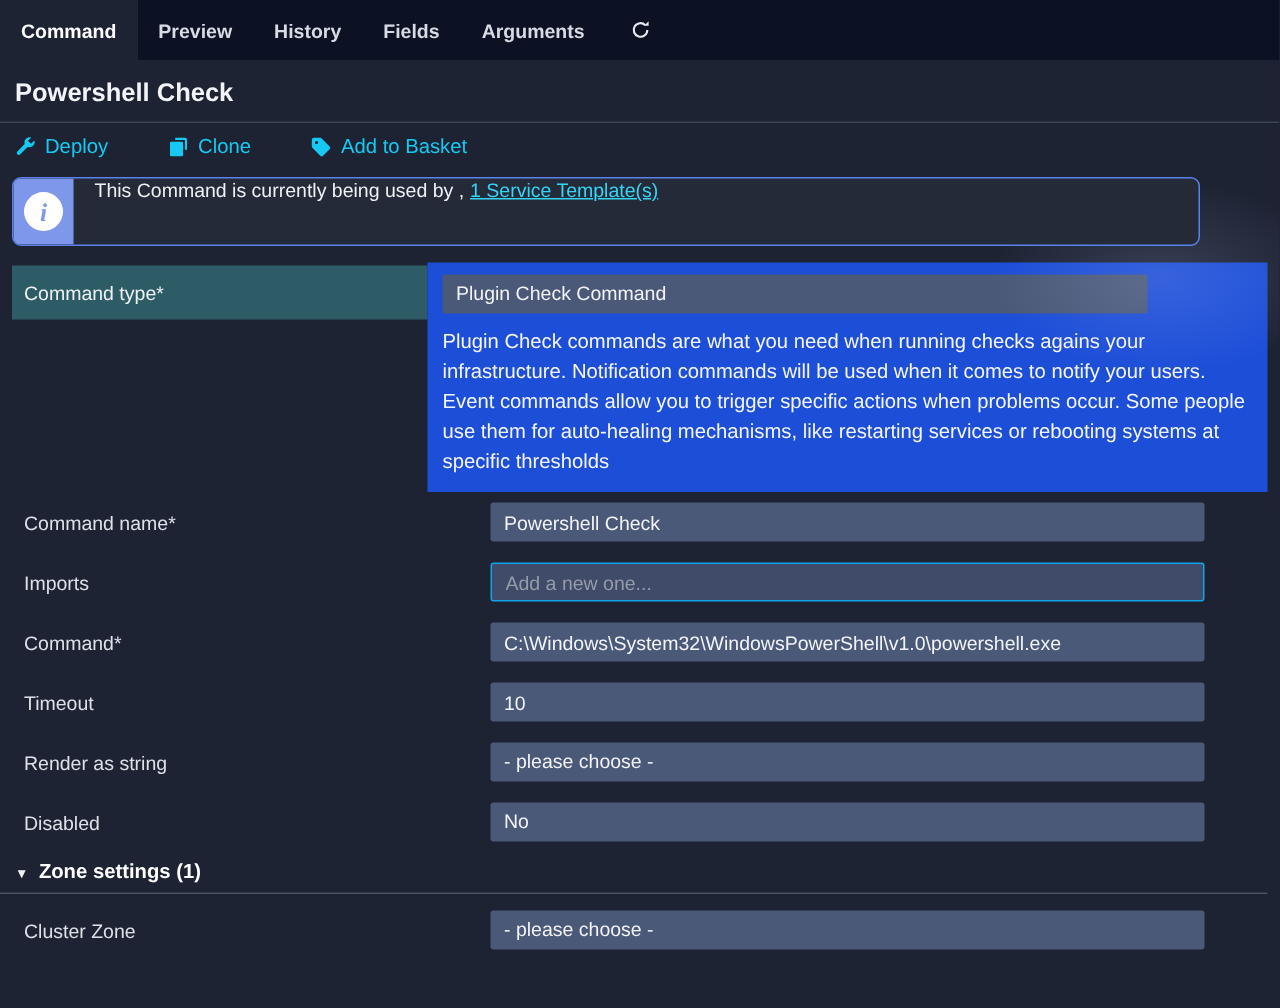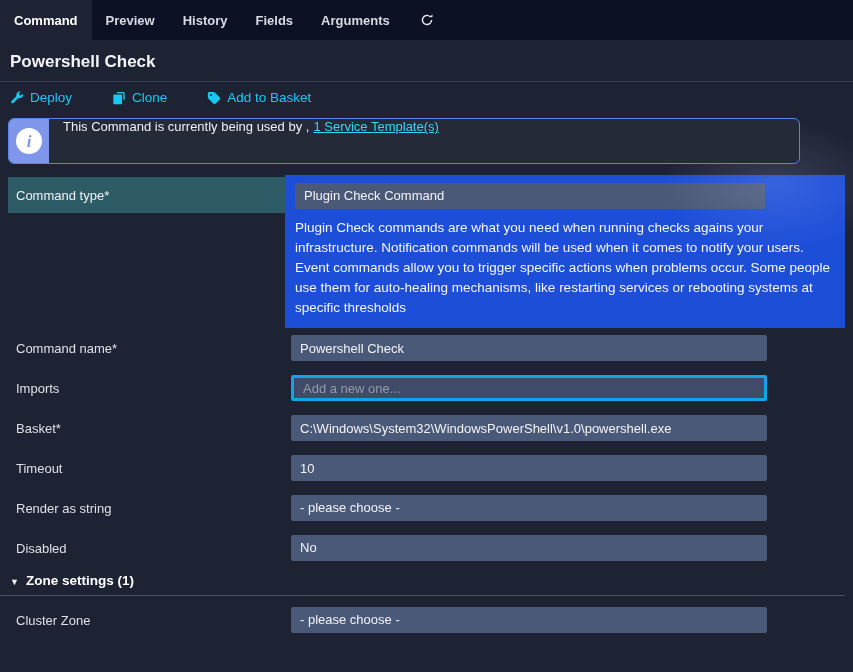--- a/index.html
+++ b/index.html
@@ -51,31 +51,31 @@
     display:flex; align-items:center; justify-content:center;
   }
   .banner-icon-circle .i {
     font-family:"Liberation Serif", serif; font-style:italic; font-weight:700;
     color:#7e97ea; font-size:17px; line-height:1;
   }
   .banner-body { display:flex; align-items:flex-start; padding-left:14px; font-size:13px; color:#eef0f4; }
   .banner-body a { color:#34d6f7; text-decoration:underline; margin-left:4px; cursor:pointer; }
   
   .form { margin-top:11px; font-size:13px; }
-  .row { display:flex; align-items:center; height:40px; }
+  .row { display:flex; align-items:center; height:40px;gap:36px; }
   .label-cell { width:291px; flex:none; padding-left:16px; color:#dde0e7; }
   .field-cell { flex:none; }
   input.fld, .select {
     width:476px; height:26px; background:#4b5979; border:none; border-radius:2px;
     color:#f2f3f5; font-size:13px; font-family:"Liberation Sans", sans-serif;
     padding:0 9px; outline:none;
   }
   .select { line-height:26px; cursor:pointer; }
   input.fld.ghost {
-    background:#3f4b68; border:3px solid #0ea5e9;
+    background:#3f4b68; border:1px solid #0ea5e9;
   }
   input.fld.ghost::placeholder { color:#959ba9; opacity:1; }
   
   .type-row { display:flex; align-items:flex-start; }
   .type-label-cell { width:285px; flex:none; padding:2px 0 0 8px; }
   .type-label-hl {
     height:36px; background:#2e5c66; display:flex; align-items:center;
     padding-left:8px; color:#eef2f4;
   }
   .type-panel {
@@ -179,21 +179,21 @@
     </div>
 
     <div class="row">
       <div class="label-cell">Imports</div>
       <div class="field-cell">
         <input class="fld ghost" type="text" placeholder="Add a new one..." style="">
       </div>
     </div>
 
     <div class="row">
-      <div class="label-cell">Basket*</div>
+      <div class="label-cell">Command*</div>
       <div class="field-cell">
         <input class="fld" type="text" value="C:\Windows\System32\WindowsPowerShell\v1.0\powershell.exe" style="">
       </div>
     </div>
 
     <div class="row">
       <div class="label-cell">Timeout</div>
       <div class="field-cell">
         <input class="fld" type="text" value="10" style="">
       </div>

